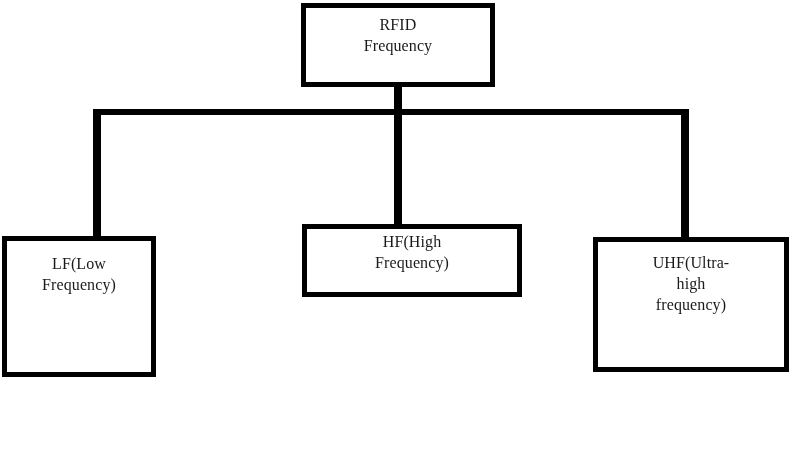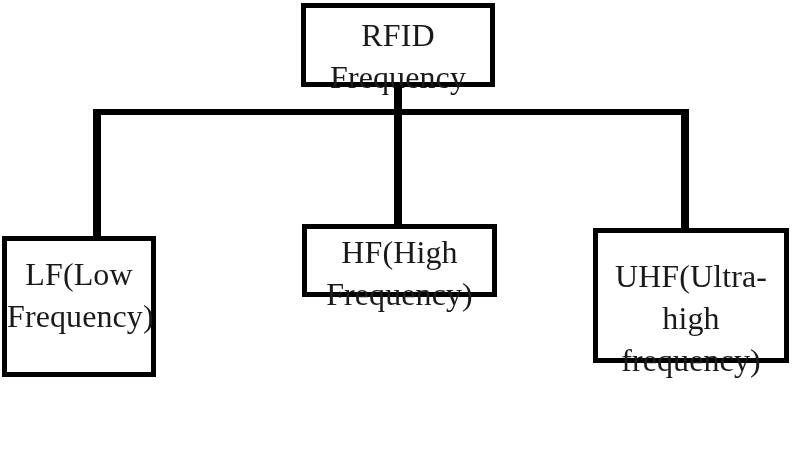--- a/index.html
+++ b/index.html
@@ -24,21 +24,21 @@
     border: 5px solid #000000;
     display: flex;
     justify-content: center;
     align-items: flex-start;
     text-align: center;
   }
   .node-label {
     display: block;
     width: 100%;
     color: #1a1a1a;
-    font-size: 32px;
+    font-size: 16px;
     line-height: 1.32;
     letter-spacing: 0.1px;
     white-space: pre-line;
   }
   .connector {
     position: absolute;
     background: #000000;
   }
 </style>
 </head>
@@ -59,24 +59,24 @@
 
   <div class="connector" style="left:394px; top:109px; width:8px; height:117px;"></div>
 
   <div class="connector" style="left:681px; top:109px; width:8px; height:129px;"></div>
 
   <div class="node" style="left:2px; top:236px; width:154px; height:141px; padding-top:12px;">
     <span class="node-label">LF(Low
 Frequency)</span>
   </div>
 
-  <div class="node" style="left:302px; top:224px; width:195px; height:73px; padding-top:2px;justify-content:center;">
+  <div class="node" style="left:302px; top:224px; width:220px; height:73px; padding-top:2px;justify-content:center;">
     <span class="node-label">HF(High
 Frequency)</span>
   </div>
 
-  <div class="node" style="left:593px; top:228px; width:196px; height:135px; padding-top:22px;">
+  <div class="node" style="left:593px; top:237px; width:196px; height:135px; padding-top:10px;">
     <span class="node-label">UHF(Ultra-
 high
 frequency)</span>
   </div>
 
 </div>
 
 </body></html>

